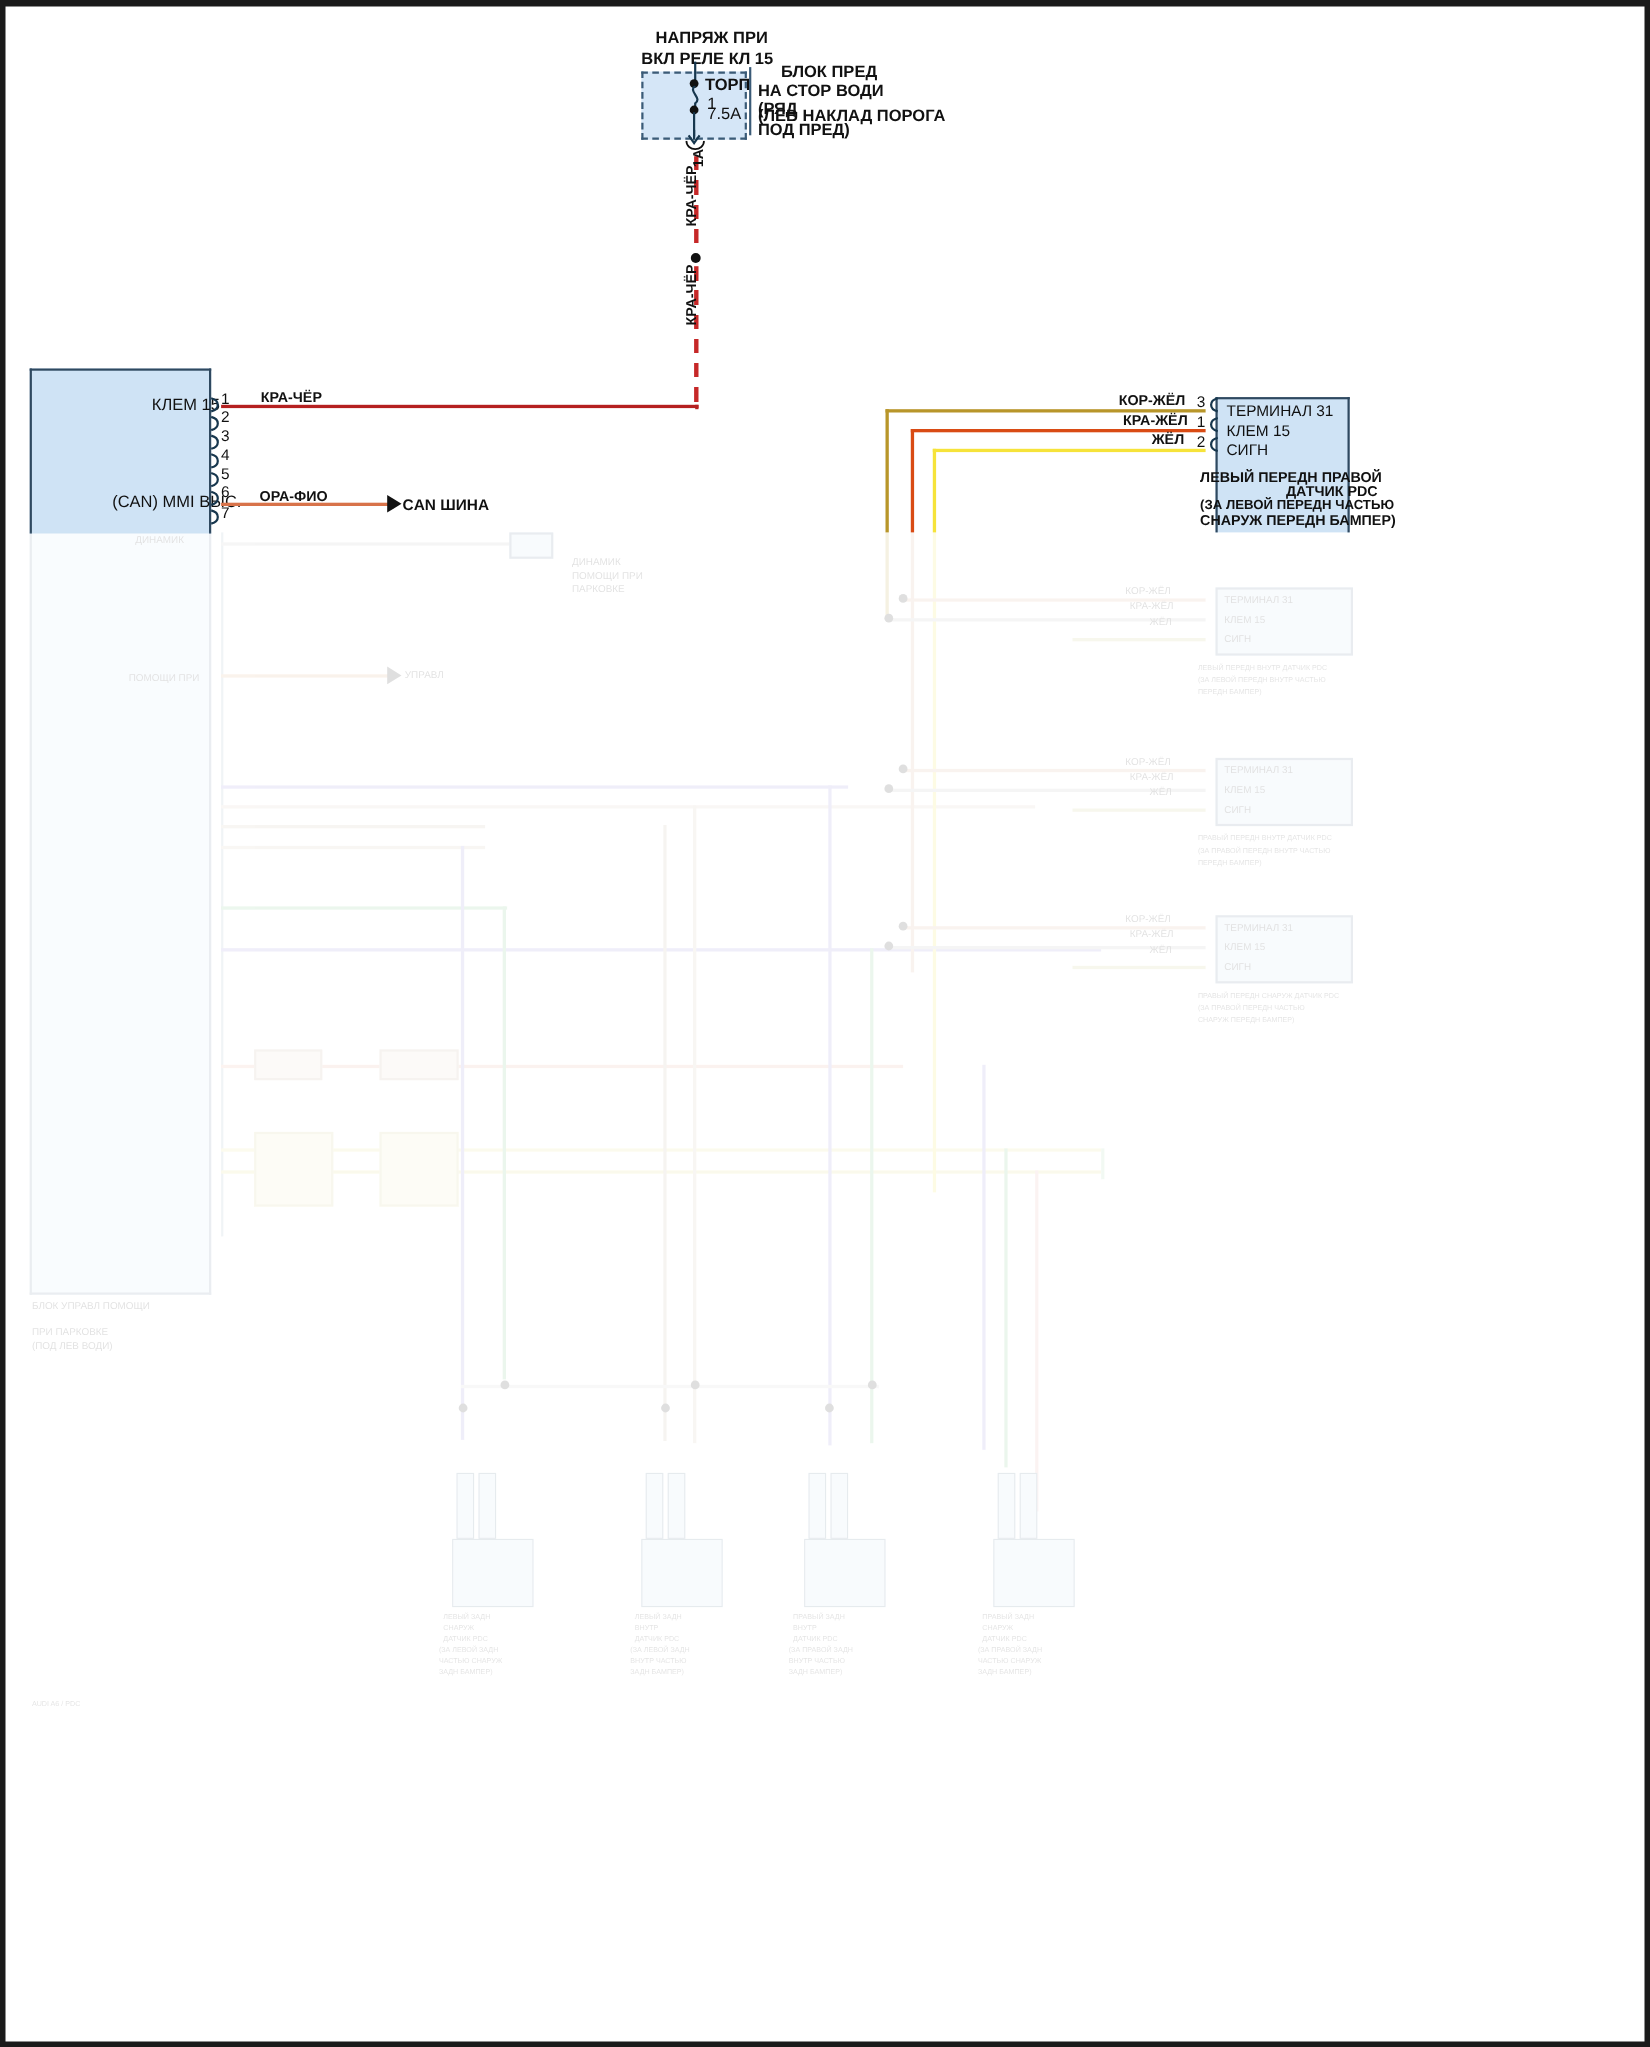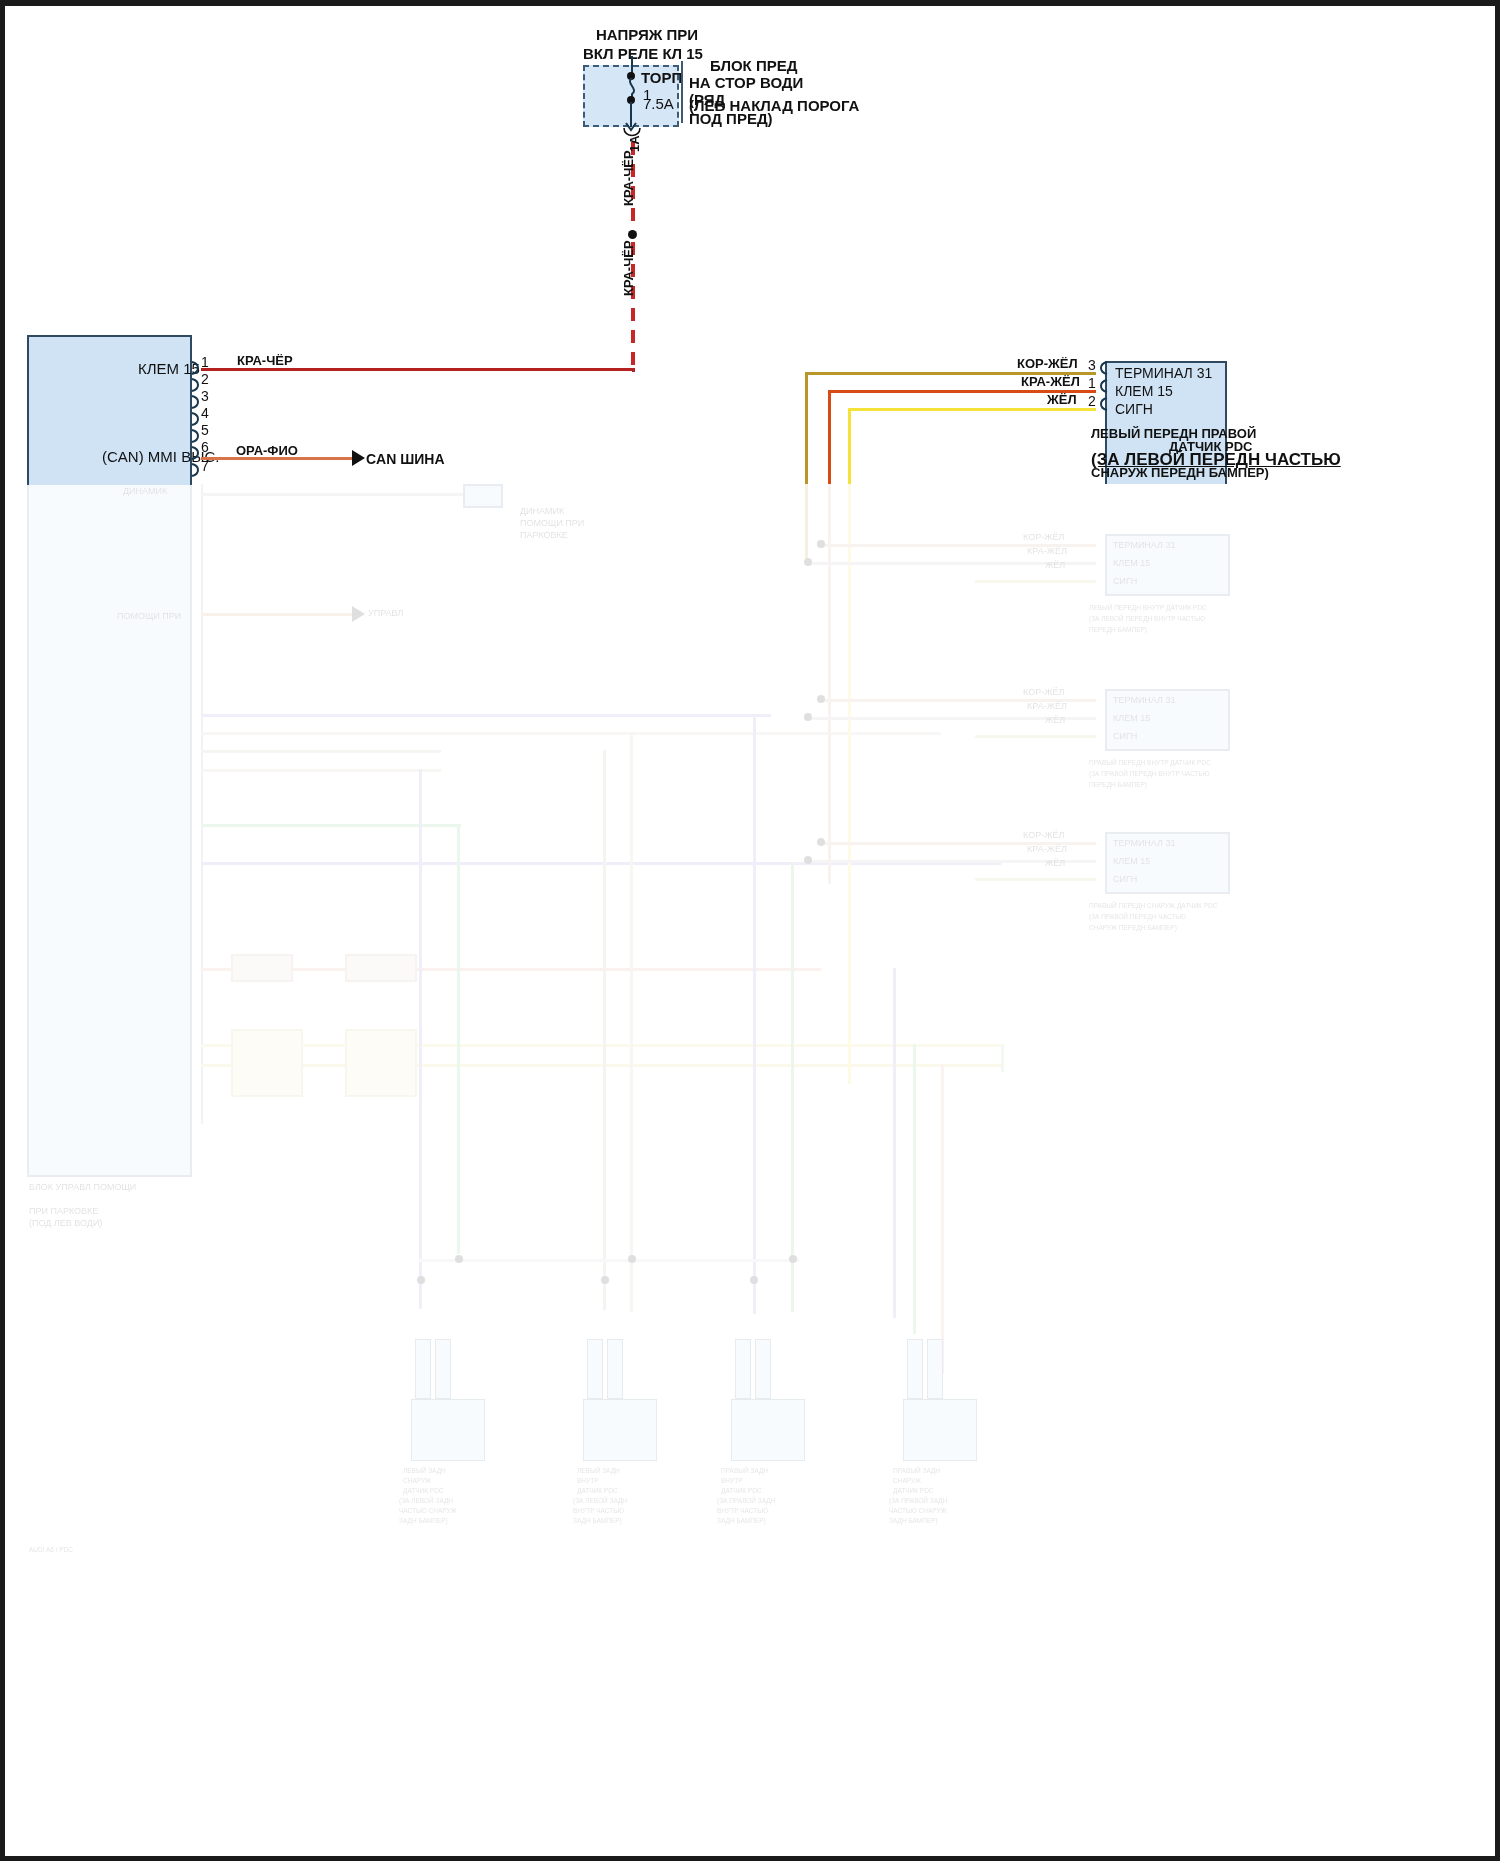--- a/index.html
+++ b/index.html
@@ -133,21 +133,21 @@
   <div class="vline" style="left:823px;top:384px;height:94px;background:#d94b14;"></div>
   <div class="hline" style="left:843px;top:402px;width:248px;background:#f6e33a;"></div>
   <div class="vline" style="left:843px;top:402px;height:76px;background:#f6e33a;"></div>
 
   <div class="txt b" style="left:1012px;top:348px;font-size:13px;">КОР-ЖЁЛ</div>
   <div class="txt b" style="left:1016px;top:366px;font-size:13px;">КРА-ЖЁЛ</div>
   <div class="txt b" style="left:1042px;top:384px;font-size:13px;">ЖЁЛ</div>
 
   <div class="txt b" style="left:1086px;top:418px;font-size:13px;">ЛЕВЫЙ ПЕРЕДН ПРАВОЙ</div>
   <div class="txt b" style="left:1164px;top:431px;font-size:13px;">ДАТЧИК PDC</div>
-  <div class="txt b" style="left:1086px;top:444px;font-size:17px;text-decoration:underline;">(ЗА ЛЕВОЙ ПЕРЕДН ЧАСТЬЮ</div>
+  <div class="txt b" style="left:1086px;top:444px;font-size:12px;">(ЗА ЛЕВОЙ ПЕРЕДН ЧАСТЬЮ</div>
   <div class="txt b" style="left:1086px;top:457px;font-size:13px;">СНАРУЖ ПЕРЕДН БАМПЕР)</div>
 
   <div id="faded">
 
     <div class="blk" style="left:22px;top:0px;width:165px;height:693px;border-top:none;"></div>
 
     <div class="vline" style="left:196px;top:0px;height:640px;background:#8fa8bc;width:2px;"></div>
 
     <div class="tiny" style="left:118px;top:2px;">ДИНАМИК</div>
     <div class="tiny" style="left:112px;top:127px;">ПОМОЩИ ПРИ</div>

